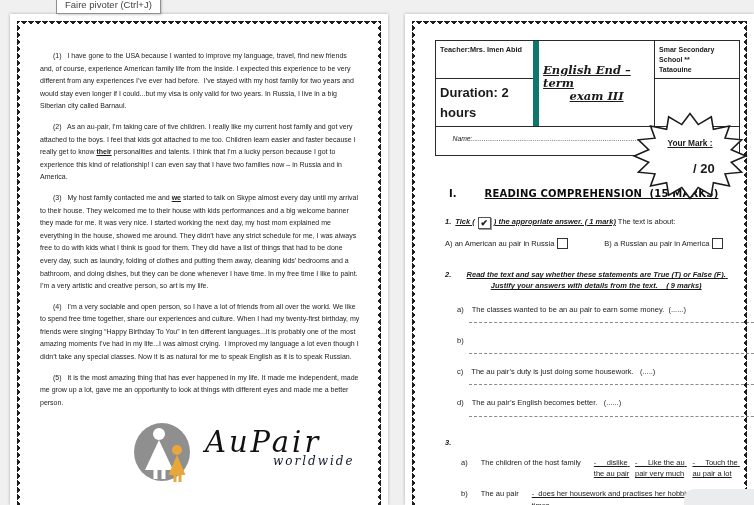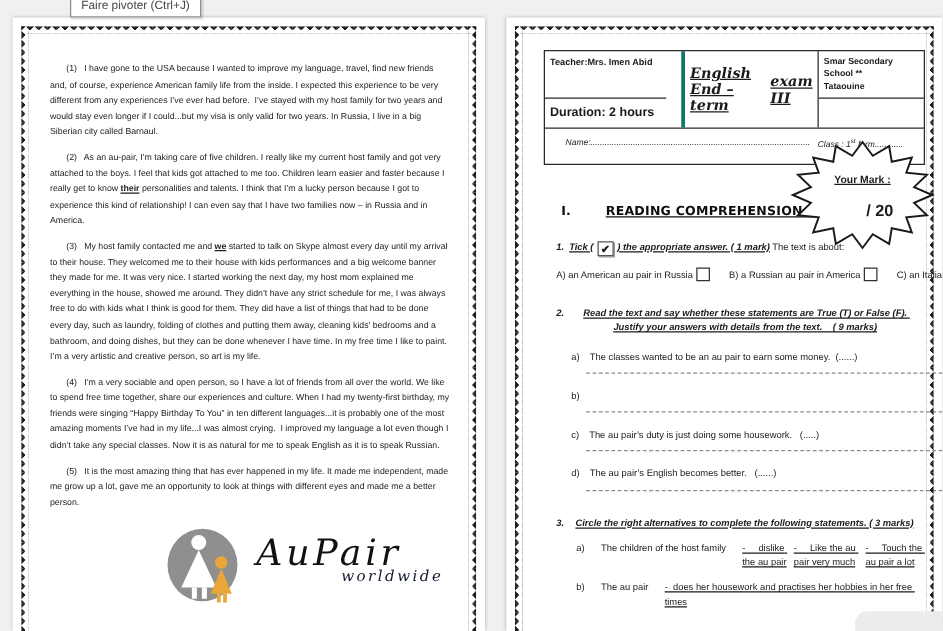--- a/index.html
+++ b/index.html
@@ -30,42 +30,42 @@
   .logo{display:flex;align-items:flex-start;margin:12px 0 0 92px;gap:7px;}
   .logo-text{padding-top:6px;}
   .logo-brand{font-family:"DejaVu Serif",serif;font-style:italic;font-size:29px;line-height:30px;letter-spacing:3px;color:#111;}
   .logo-sub{font-family:"DejaVu Serif",serif;font-style:italic;font-size:12px;margin:-2px 0 0 68px;letter-spacing:2px;color:#0f172a;}
 
   
   .p2c{position:relative;padding:26px 14px 0 28px;font-size:7.5px;line-height:1.5;color:#1b1b1b;}
   .htable{display:grid;grid-template-columns:97px 122px 1fr;border:1.2px solid #2a2a2a;margin:0 0 0 2px;font-weight:bold;}
   .hc{padding:4px 4px;}
   .hc-teacher{grid-area:1/1;border-bottom:1px solid #2a2a2a;font-size:7.3px;}
-  .hc-title{grid-area:1/2/3/3;border-left:3px solid #0f766e;border-right:1px solid #2a2a2a;display:flex;flex-direction:row;align-items:center;justify-content:center;margin-left:12px;}
+  .hc-title{grid-area:1/2/3/3;border-left:6px solid #0f766e;border-right:1px solid #2a2a2a;display:flex;flex-direction:column;align-items:center;justify-content:center;}
   .htitle{font-family:"DejaVu Serif",serif;font-weight:bold;font-style:italic;font-size:11.5px;line-height:13px;text-decoration:underline;}
   .hc-school{grid-area:1/3;border-bottom:1px solid #2a2a2a;font-size:7px;line-height:1.4;}
-  .hc-duration{grid-area:2/1;font-size:10px;}
+  .hc-duration{grid-area:2/1;font-size:13px;}
   .hc-year{grid-area:2/3;font-size:7.3px;}
   .hname{grid-area:3/1/4/4;border-top:1px solid #2a2a2a;font-style:italic;font-weight:normal;font-size:6.8px;padding:7px 8px 9px;display:flex;justify-content:center;gap:6px;}
   sup{font-size:5px;}
 
   .sec{display:flex;gap:28px;margin:30px 0 0 16px;font-family:"DejaVu Sans",sans-serif;font-weight:900;font-size:10px;color:#0d0d0d;}
   .sectitle{text-decoration:underline;letter-spacing:.2px;white-space:pre-wrap;}
 
   .star{position:absolute;top:96px;right:5px;width:118px;height:92px;z-index:3;}
   .star svg{position:absolute;left:0;top:0;width:118px;height:92px;}
   .star-label{position:absolute;top:27px;left:0;right:0;text-align:center;font-weight:bold;font-size:8.3px;text-decoration:underline;}
   .star-value{position:absolute;top:49px;left:62px;font-weight:bold;font-size:13px;}
 
   .bi{font-weight:bold;font-style:italic;text-align:center;}
   .u{text-decoration:underline;}
   .qline{margin:15px 0 0 12px;white-space:pre-wrap;}
   .qnum{font-weight:bold;font-style:italic;margin-right:4px;}
   .tickbox{display:inline-block;width:11px;height:10px;border:1px solid #555;box-shadow:1px 1px 0 #999;font-size:9px;line-height:10px;text-align:center;font-weight:bold;font-style:normal;margin:0 3px;vertical-align:-2px;background:#fff;}
-  .q1opts{display:flex;gap:15px;margin:9px 0 0 12px;}
+  .q1opts{display:flex;gap:36px;margin:9px 0 0 12px;}
   .q1opt{display:flex;align-items:center;gap:3px;white-space:pre;}
   .cb{display:inline-block;width:9px;height:9px;border:1px solid #333;background:#fff;}
 
   .qrow{display:flex;gap:5px;margin:20px 8px 0 12px;}
   .qprompt{white-space:pre-wrap;}
   .q2item{display:flex;gap:8px;margin:12px 0 0 24px;white-space:pre-wrap;}
   .dashline{margin:6px 0 0 36px;width:295px;height:1px;border-bottom:1px dashed #8a8a8a;}
 
   .q3item{display:flex;margin:9px 0 0 28px;gap:13px;}
   .q3letter{flex-shrink:0;}
@@ -166,21 +166,20 @@
         <div class="dashline"></div>
         <div class="q2item"><span>b)</span></div>
         <div class="dashline"></div>
         <div class="q2item"><span>c)</span><span>The au pair’s duty is just doing some housework.   (.....)</span></div>
         <div class="dashline"></div>
         <div class="q2item"><span>d)</span><span>The au pair’s English becomes better.   (......)</span></div>
         <div class="dashline"></div>
 
         <div class="qrow">
           <span class="qnum">3.</span>
-          <span class="bi u qprompt">Circle the right alternatives to complete the following statements. ( 3 marks)</span>
         </div>
 
         <div class="q3item">
           <span class="q3letter">a)</span>
           <span class="q3subject">The children of the host family</span>
           <span class="q3opts">
             <span class="q3opt">-     dislike the au pair</span>
             <span class="q3opt">-     Like the au pair very much</span>
             <span class="q3opt">-     Touch the au pair a lot</span>
           </span>

